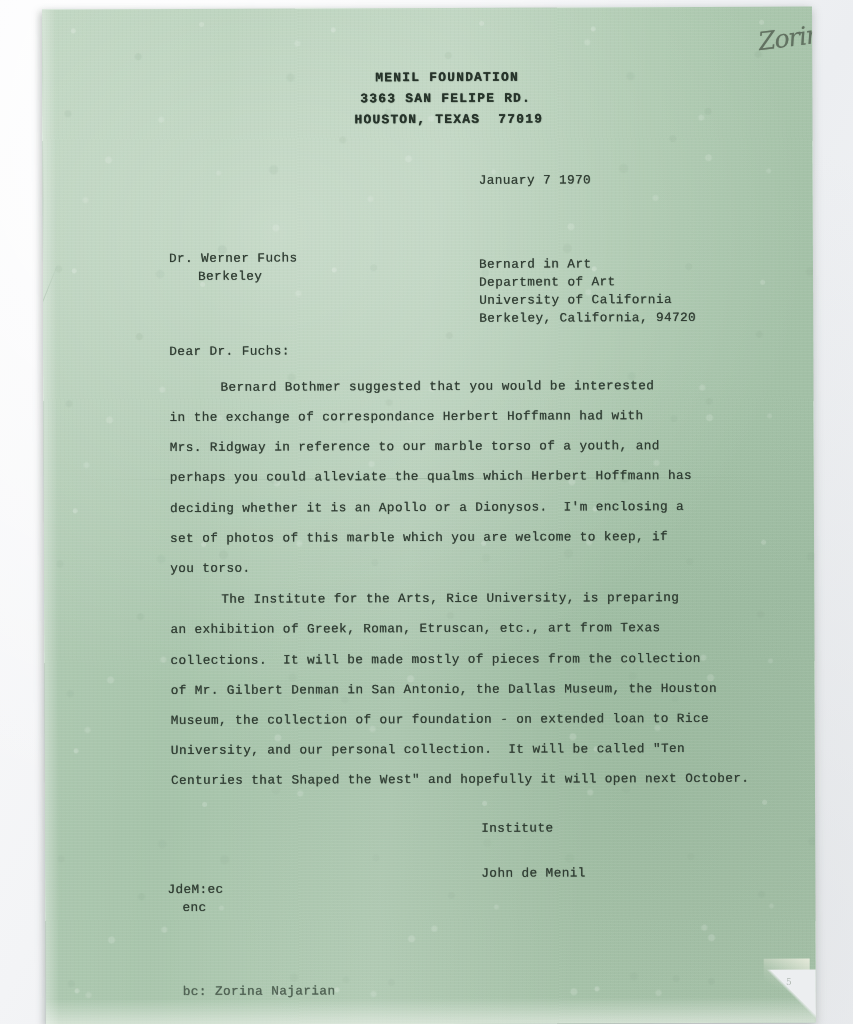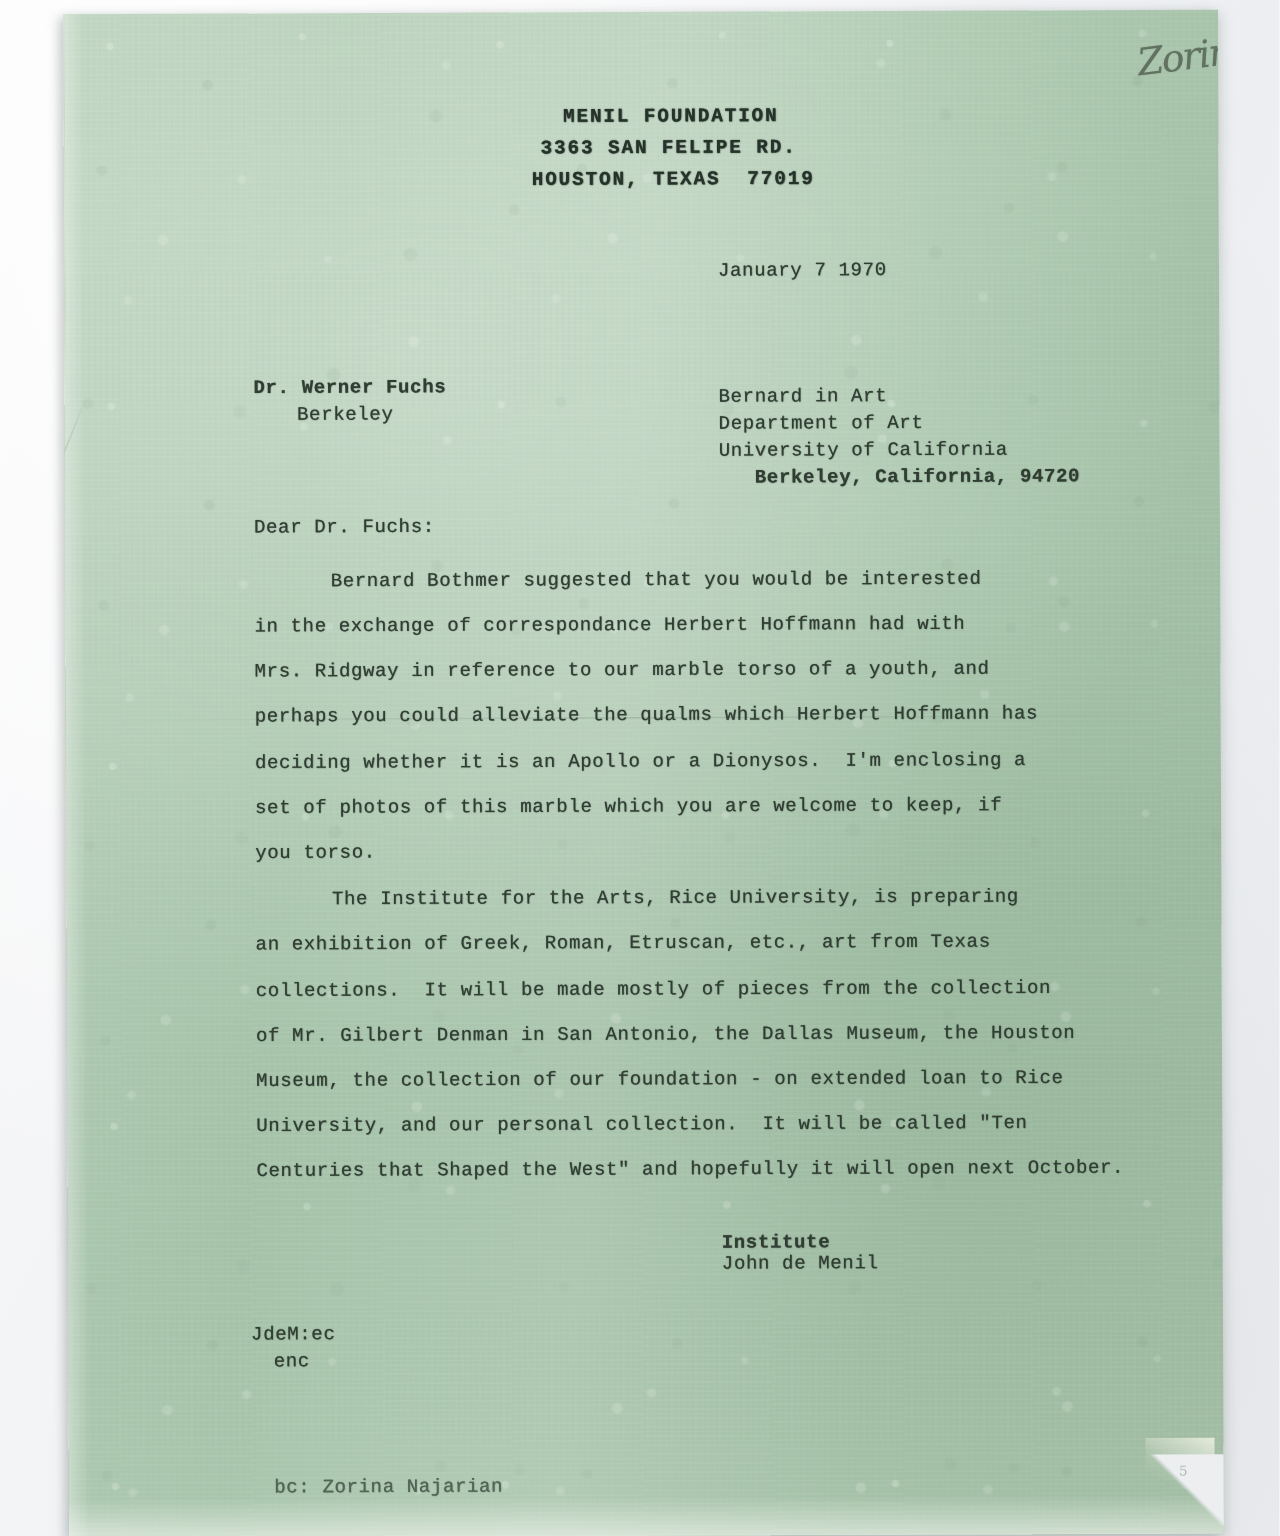--- a/index.html
+++ b/index.html
@@ -168,21 +168,21 @@
     color: #26332a;
     text-shadow: 0 0 .8px rgba(26,40,30,.75), .4px .3px .7px rgba(38,52,42,.5);
     padding-left: 24px;
   }
   .body-line {
     font-size: 12.7px;
     letter-spacing: .42px;
     color: #303d33;
   }
   .bold-ish {
-    font-weight: 700;
+    font-weight: 400;
   }
   .faint {
     color: #4a5c4e;
     opacity: .92;
     margin-top: 45px;
   }
 
   
   #handwritten {
     position: absolute;
@@ -239,42 +239,42 @@
     <div class="tl letterhead" style="left:288px; top:106px;">HOUSTON, TEXAS  77019</div>
 
     <div class="tl body-line" style="left:436px; top:167px;">January 7 1970</div>
 
     <div class="tl body-line bold-ish" style="left:126px; top:244px;">Dr. Werner Fuchs</div>
     <div class="tl body-line" style="left:126px; top:262px;margin-left:29px;">Berkeley</div>
 
     <div class="tl body-line" style="left:436px; top:251px;">Bernard in Art</div>
     <div class="tl body-line" style="left:436px; top:269px;">Department of Art</div>
     <div class="tl body-line" style="left:436px; top:287px;">University of California</div>
-    <div class="tl body-line" style="left:460px; top:305px;font-weight:bold;">Berkeley, California, 94720</div>
+    <div class="tl body-line" style="left:436px; top:305px;">Berkeley, California, 94720</div>
 
     <div class="tl body-line" style="left:126px; top:337px;">Dear Dr. Fuchs:</div>
 
     <div class="tl body-line" style="left:177px; top:373px;">Bernard Bothmer suggested that you would be interested</div>
     <div class="tl body-line" style="left:126px; top:403px;">in the exchange of correspondance Herbert Hoffmann had with</div>
     <div class="tl body-line" style="left:126px; top:433px;">Mrs. Ridgway in reference to our marble torso of a youth, and</div>
     <div class="tl body-line" style="left:126px; top:463px;">perhaps you could alleviate the qualms which Herbert Hoffmann has</div>
     <div class="tl body-line" style="left:126px; top:494px;">deciding whether it is an Apollo or a Dionysos.  I'm enclosing a</div>
     <div class="tl body-line" style="left:126px; top:524px;">set of photos of this marble which you are welcome to keep, if</div>
     <div class="tl body-line" style="left:126px; top:554px;">you torso.</div>
 
     <div class="tl body-line" style="left:177px; top:585px;">The Institute for the Arts, Rice University, is preparing</div>
     <div class="tl body-line" style="left:126px; top:615px;">an exhibition of Greek, Roman, Etruscan, etc., art from Texas</div>
     <div class="tl body-line" style="left:126px; top:646px;">collections.  It will be made mostly of pieces from the collection</div>
     <div class="tl body-line" style="left:126px; top:676px;">of Mr. Gilbert Denman in San Antonio, the Dallas Museum, the Houston</div>
     <div class="tl body-line" style="left:126px; top:706px;">Museum, the collection of our foundation - on extended loan to Rice</div>
     <div class="tl body-line" style="left:126px; top:736px;">University, and our personal collection.  It will be called "Ten</div>
     <div class="tl body-line" style="left:126px; top:766px;">Centuries that Shaped the West" and hopefully it will open next October.</div>
 
     <div class="tl body-line bold-ish" style="left:436px; top:815px;">Institute</div>
-    <div class="tl body-line" style="left:436px; top:829px;">John de Menil</div>
+    <div class="tl body-line" style="left:436px; top:860px;">John de Menil</div>
 
     <div class="tl body-line" style="left:122px; top:875px;">JdeM:ec</div>
     <div class="tl body-line" style="left:137px; top:893px;">enc</div>
     <div class="tl body-line faint" style="left:137px; top:932px;">bc: Zorina Najarian</div>
 
   </div>
 
   <div id="handwritten">Zorina</div>
 
   <div id="pencil-mark">5</div>

